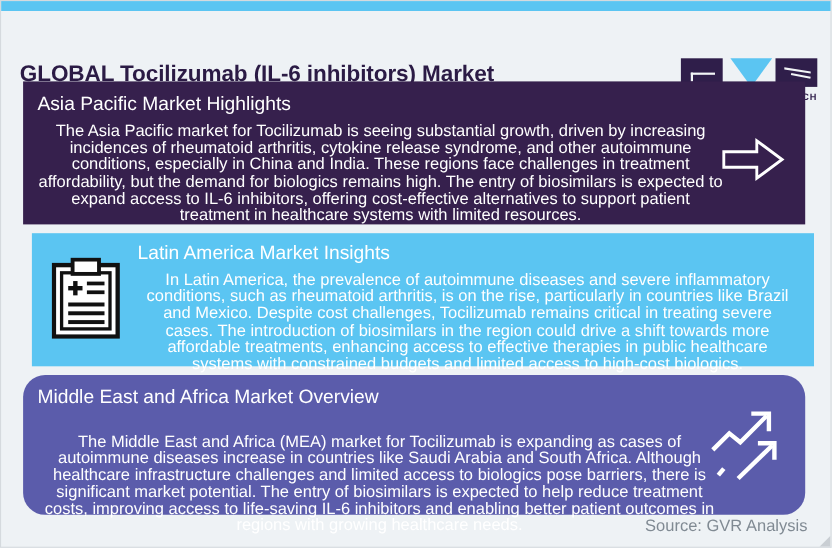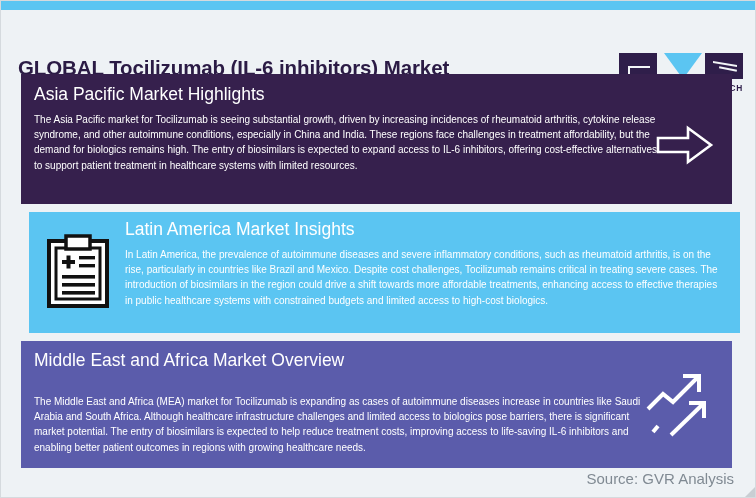--- a/index.html
+++ b/index.html
@@ -120,33 +120,34 @@
   
   .panel {
     position: absolute;
     left: 20px;
     width: 711px;
     box-sizing: border-box;
     color: #ffffff;
   }
   .panel-asia   { top: 73px;  height: 130px; background: #36204d; }
   .panel-latam  { top: 211px; height: 121px; background: #5bc5f2; margin-left: 8px; }
-  .panel-mea    { top: 340px; height: 127px; background: #5b5cab; }
+  .panel-mea    { top: 340px; height: 127px; background: #5b5cab; border-radius: 20px; }
 
   .panel-title {
     font-size: 17.5px;
     font-weight: normal;
     line-height: 1.1;
     color: #ffffff;
     text-align: center;
   }
   .panel-body {
-    font-size: 10px;
+    font-size: 15px;
     line-height: 15.2px;
     color: #ffffff;
+    text-align: center;
   }
 
   
   .panel-asia .panel-title { position: absolute; left: 13px; top: 11px; }
   .panel-asia .panel-body  { position: absolute; left: 13px; top: 38px; width: 624px; }
 
   
   .panel-latam .panel-icon { position: absolute; left: 18px; top: 22px; }
   .panel-latam .panel-title { position: absolute; left: 96px; top: 8px; }
   .panel-latam .panel-body  { position: absolute; left: 96px; top: 35px; width: 600px; }

